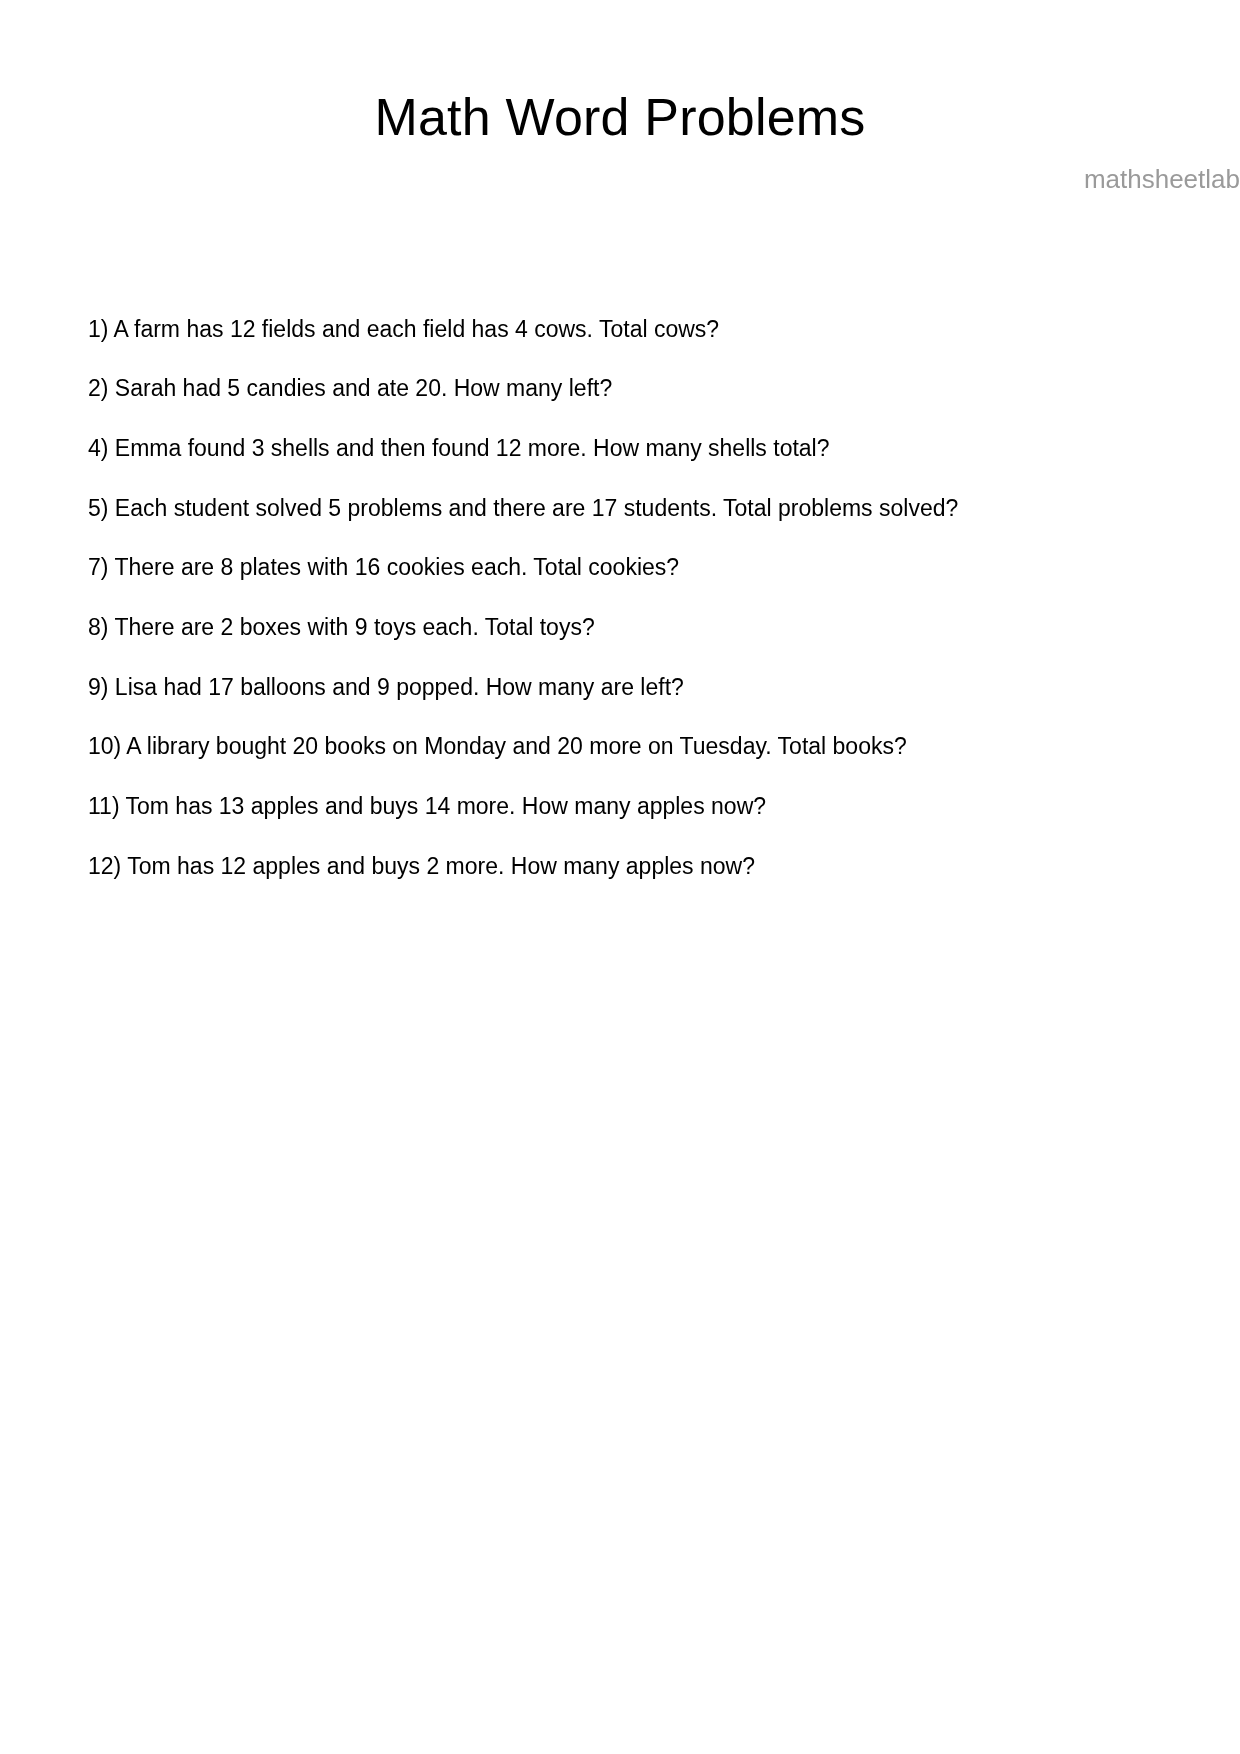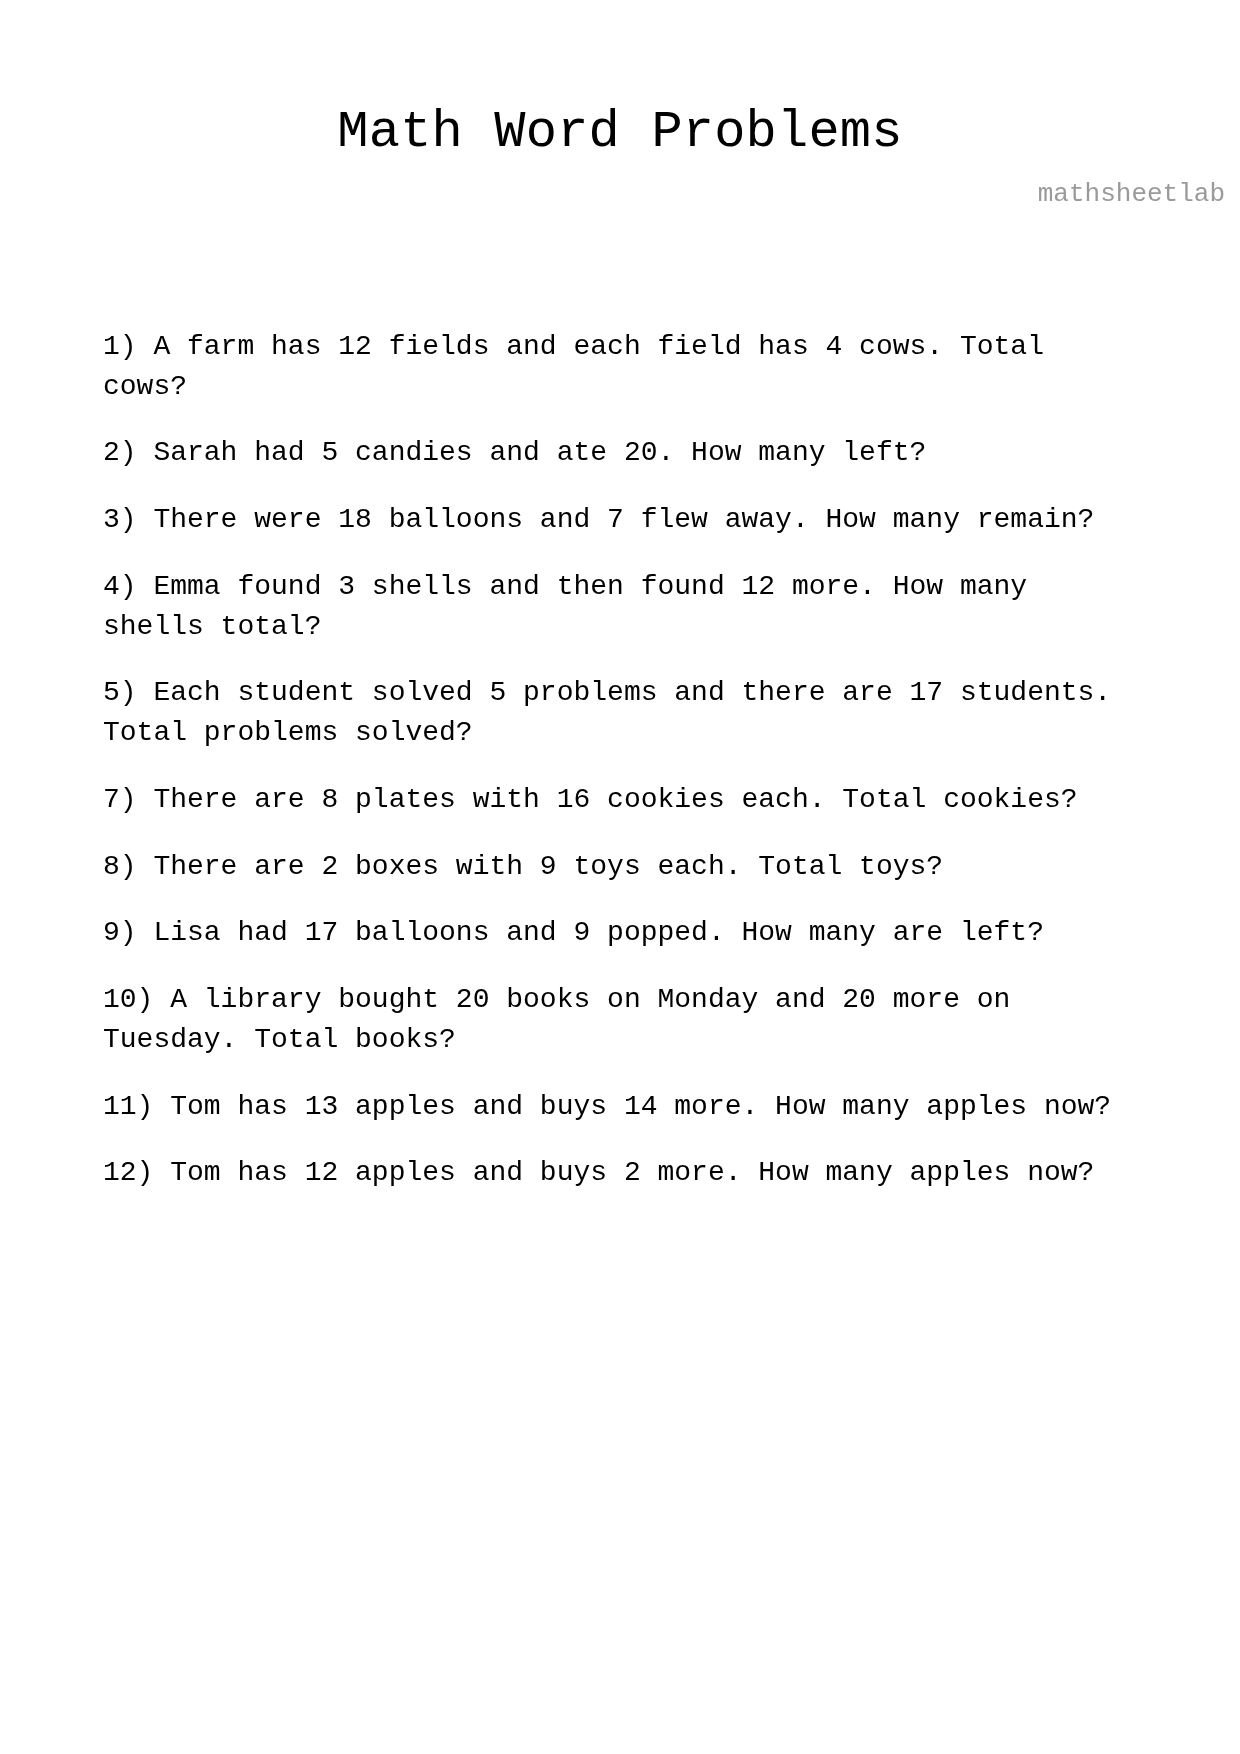--- a/index.html
+++ b/index.html
@@ -11,23 +11,22 @@
     width: 1240px;
     height: 1754px;
     font-family: "Liberation Sans", sans-serif;
     color: #000000;
     overflow: hidden;
   }
   .page {
     width: 1240px;
     height: 1754px;
     box-sizing: border-box;
-    padding: 15px;
+    padding: 0;
     position: relative;
-    font-family: Liberation Mono, monospace;
   }
   .worksheet-title {
     text-align: center;
     font-size: 52px;
     font-weight: normal;
     letter-spacing: 0.2px;
     margin: 0;
     padding-top: 88px;
     color: #000000;
     line-height: 1.15;
@@ -42,39 +41,38 @@
   }
   .problem-list {
     margin: 0;
     padding: 0;
     list-style: none;
     margin-top: 118px;
     padding-left: 88px;
     padding-right: 88px;
   }
   .problem-item {
-    font-size: 28px;
+    font-size: 23px;
     line-height: 1.42;
     color: #000000;
     margin-bottom: 27px;
     text-align: left;
   }
 </style>
 </head>
 <body>
 
 <div class="page">
 
   <h1 class="worksheet-title">Math Word Problems</h1>
   <div class="worksheet-subtitle">mathsheetlab</div>
 
   <ol class="problem-list">
     <li class="problem-item">1) A farm has 12 fields and each field has 4 cows. Total cows?</li>
     <li class="problem-item">2) Sarah had 5 candies and ate 20. How many left?</li>
-    <li class="problem-item">3) There were 18 balloons and 7 flew away. How many remain?</li>
     <li class="problem-item">4) Emma found 3 shells and then found 12 more. How many shells total?</li>
     <li class="problem-item">5) Each student solved 5 problems and there are 17 students. Total problems solved?</li>
     <li class="problem-item">7) There are 8 plates with 16 cookies each. Total cookies?</li>
     <li class="problem-item">8) There are 2 boxes with 9 toys each. Total toys?</li>
     <li class="problem-item">9) Lisa had 17 balloons and 9 popped. How many are left?</li>
     <li class="problem-item">10) A library bought 20 books on Monday and 20 more on Tuesday. Total books?</li>
     <li class="problem-item">11) Tom has 13 apples and buys 14 more. How many apples now?</li>
     <li class="problem-item">12) Tom has 12 apples and buys 2 more. How many apples now?</li>
   </ol>
 

